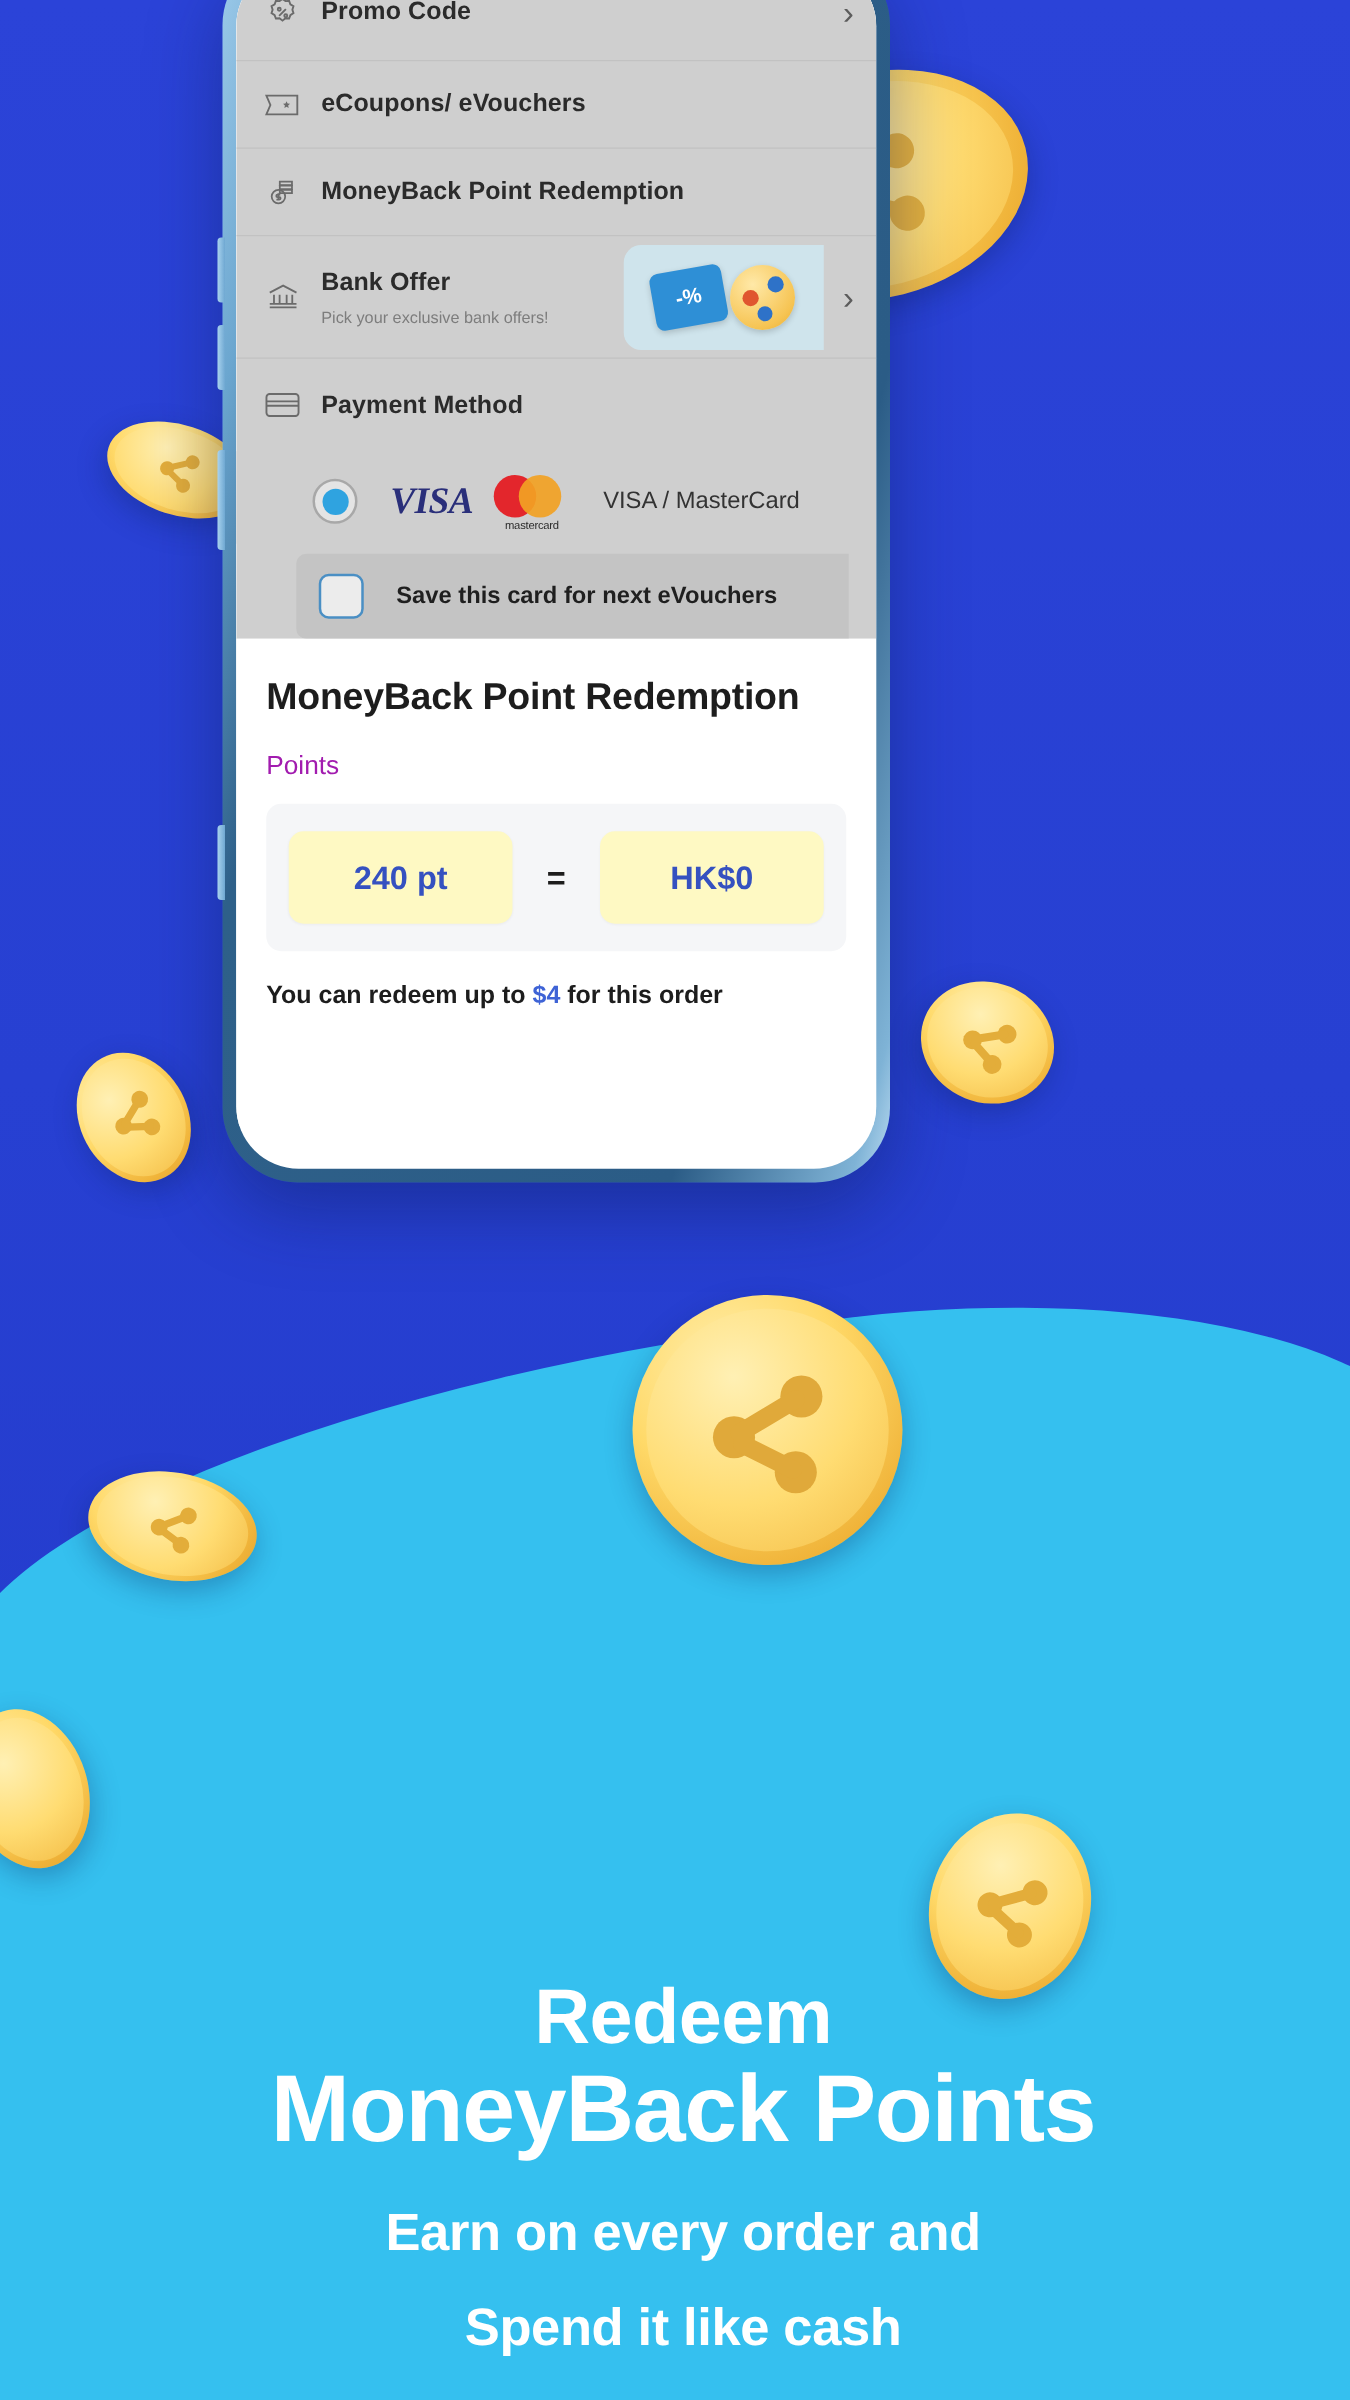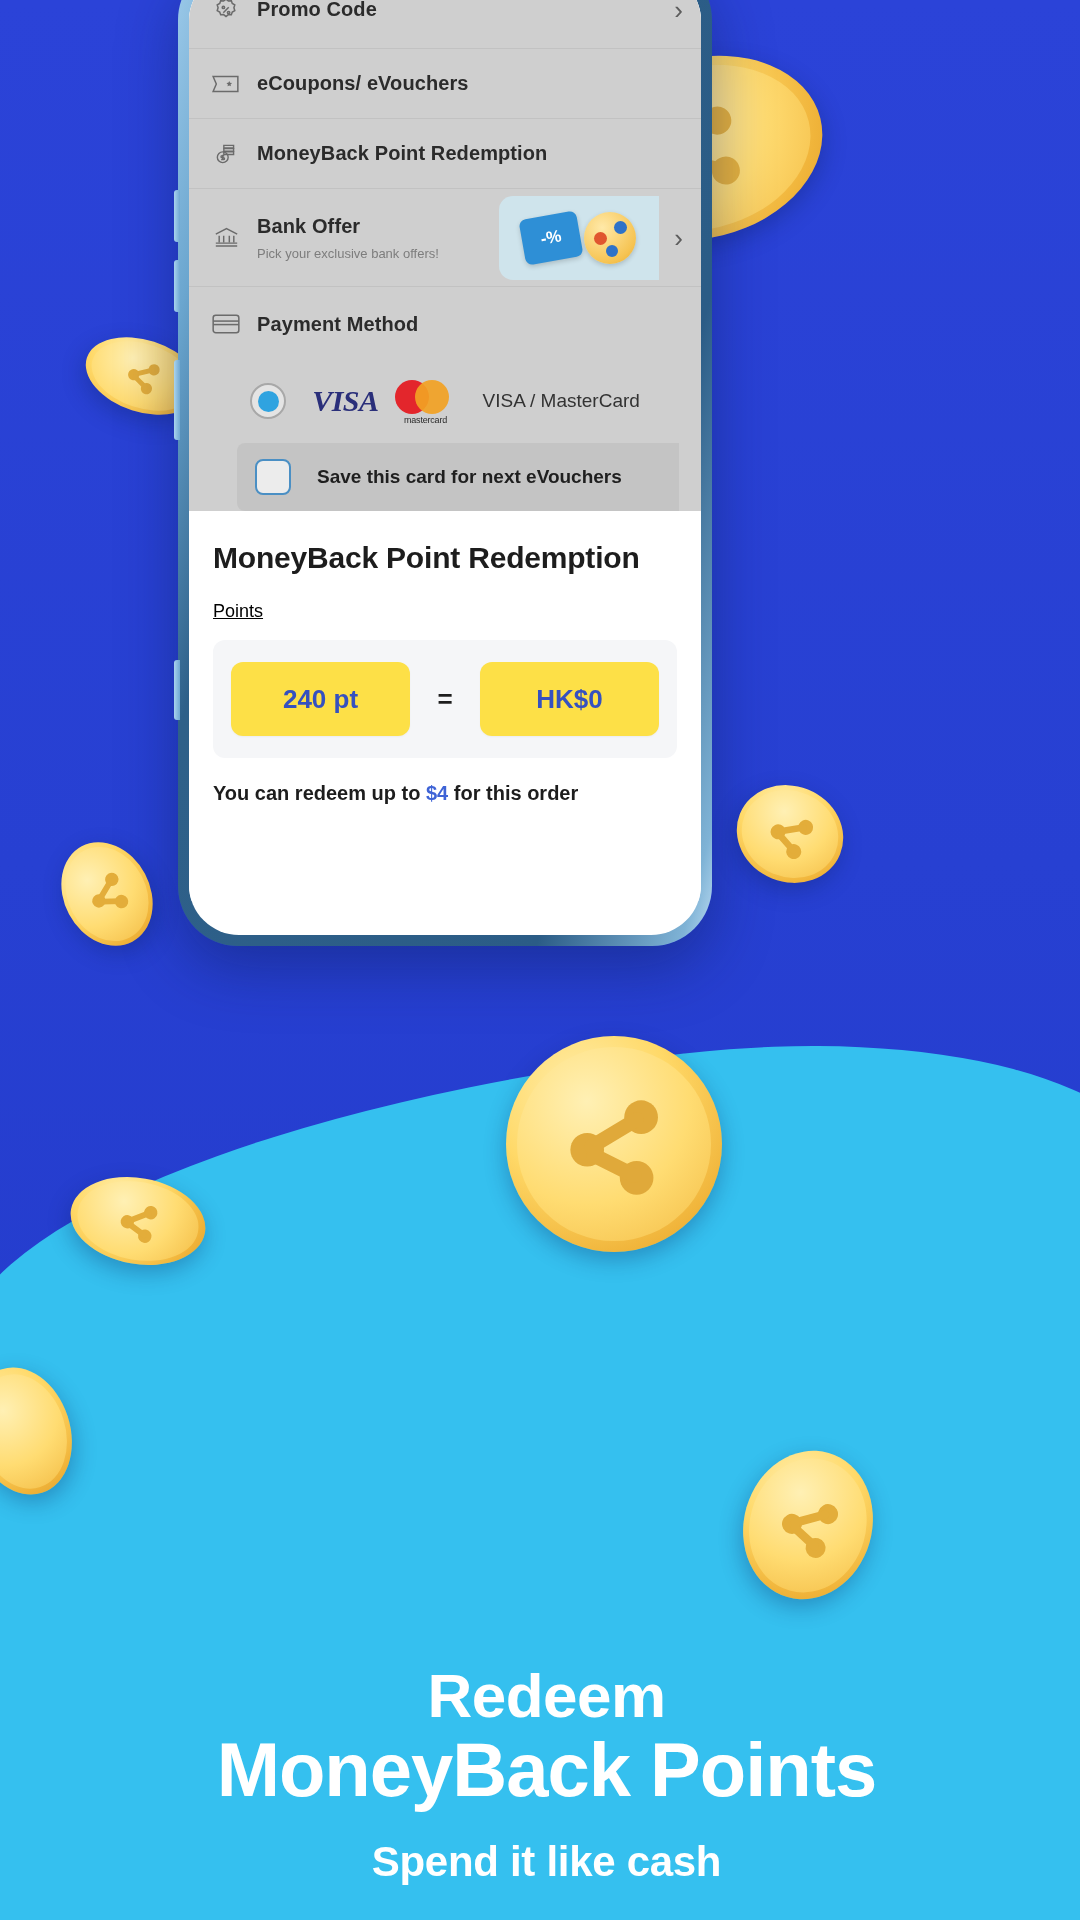--- a/index.html
+++ b/index.html
@@ -179,32 +179,32 @@
   #redeem-sheet {
     background: #ffffff;
     padding: 30px 24px 0 24px;
   }
   #sheet-title {
     font-size: 30px; font-weight: bold; color: #1d1d1d;
     letter-spacing: -.2px;
   }
   #points-label {
     margin-top: 26px;
-    font-size: 18px; color: #000000; text-decoration: underline;
+    font-size: 21px; color: #a21caf;
   }
   #conversion-box {
     margin-top: 18px;
     background: #f5f6f8;
     border-radius: 12px;
     padding: 22px 18px;
     display: flex; align-items: center; gap: 8px;
   }
   .conv-pill {
     flex: 1 1 0;
-    background: #fde047;
+    background: #fef9c3;
     border-radius: 12px;
     height: 74px;
     display: flex; align-items: center; justify-content: center;
     font-size: 26px; font-weight: bold; color: #3551c0;
     box-shadow: 0 1px 2px rgba(0,0,0,.04);
   }
   #conv-equals {
     flex: 0 0 54px; text-align: center;
     font-size: 26px; font-weight: bold; color: #1d1d1d;
   }
@@ -501,14 +501,15 @@
       <circle cx="26" cy="55" r="15" fill="#e3ad3a"></circle>
       <circle cx="70" cy="80" r="15" fill="#e3ad3a"></circle>
       <path d="M30 52 L70 28 M32 60 L68 78" stroke="#e3ad3a" stroke-width="13" stroke-linecap="round" fill="none"></path>
     </svg>
   </div>
 </div>
 
 <div id="marketing">
   <div id="headline-1">Redeem</div>
   <div id="headline-2">MoneyBack Points</div>
+  <div id="subline-1">Earn on every order and</div>
   <div id="subline-2">Spend it like cash</div>
 </div>
 
 </body></html>

